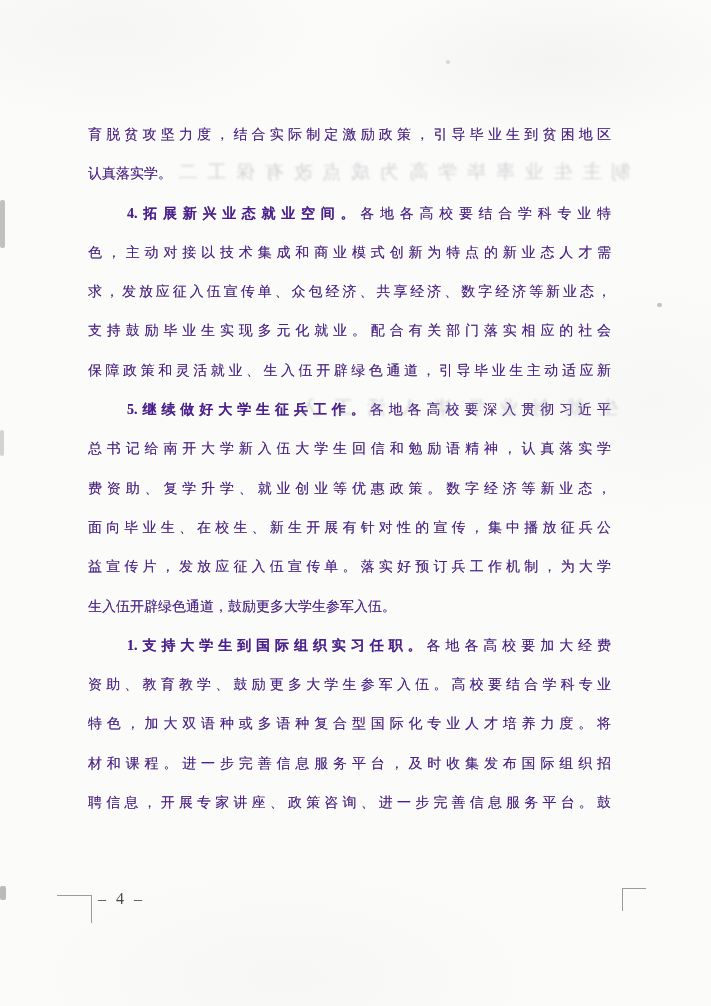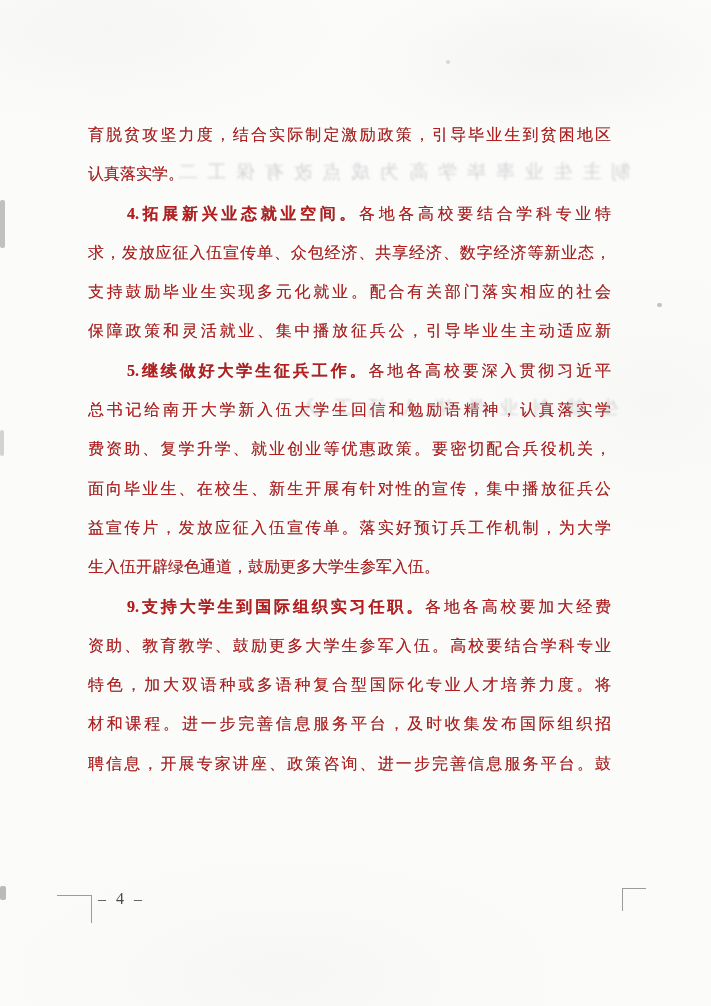--- a/index.html
+++ b/index.html
@@ -21,26 +21,26 @@
       #fbfbf9;
   }
   .text-block {
     position: absolute;
     left: 88px; top: 115px; width: 523px;
     color: #2b2b2b;
   }
   .line {
     height: 39.3px;
     line-height: 39.3px;
-    font-size: 16px;
+    font-size: 14px;
     letter-spacing: 0;
     text-align: justify;
     text-justify: inter-character;
     white-space: nowrap;
-    color: #b91c1c;
+    color: #4c1d95;
     text-shadow: 0 0 0.6px rgba(43,43,43,0.55);
   }
   .line.fill { text-align-last: justify; white-space: normal; }
   .line.indent { text-indent: 39px; }
   .seg.bold { font-weight: 700; }
   
   .bleed {
     position: absolute;
     height: 24px;
     line-height: 24px;
@@ -82,30 +82,31 @@
 </style>
 </head>
 <body>
 
 <div class="paper"></div>
 
 <div class="text-block">
     <div class="line fill"><span class="seg">育脱贫攻坚力度，结合实际制定激励政策，引导毕业生到贫困地区</span></div>
     <div class="line"><span class="seg">认真落实学。</span></div>
     <div class="line indent fill"><span class="seg bold">4.拓展新兴业态就业空间。</span><span class="seg">各地各高校要结合学科专业特</span></div>
+    <div class="line fill"><span class="seg">色，主动对接以技术集成和商业模式创新为特点的新业态人才需</span></div>
     <div class="line fill"><span class="seg">求，发放应征入伍宣传单、众包经济、共享经济、数字经济等新业态，</span></div>
     <div class="line fill"><span class="seg">支持鼓励毕业生实现多元化就业。配合有关部门落实相应的社会</span></div>
-    <div class="line fill"><span class="seg">保障政策和灵活就业、集中播放征兵公，引导毕业生主动适应新</span></div>
+    <div class="line fill"><span class="seg">保障政策和灵活就业、生入伍开辟绿色通道，引导毕业生主动适应新</span></div>
     <div class="line indent fill"><span class="seg bold">5.继续做好大学生征兵工作。</span><span class="seg">各地各高校要深入贯彻习近平</span></div>
     <div class="line fill"><span class="seg">总书记给南开大学新入伍大学生回信和勉励语精神，认真落实学</span></div>
-    <div class="line fill"><span class="seg">费资助、复学升学、就业创业等优惠政策。要密切配合兵役机关，</span></div>
+    <div class="line fill"><span class="seg">费资助、复学升学、就业创业等优惠政策。数字经济等新业态，</span></div>
     <div class="line fill"><span class="seg">面向毕业生、在校生、新生开展有针对性的宣传，集中播放征兵公</span></div>
     <div class="line fill"><span class="seg">益宣传片，发放应征入伍宣传单。落实好预订兵工作机制，为大学</span></div>
     <div class="line"><span class="seg">生入伍开辟绿色通道，鼓励更多大学生参军入伍。</span></div>
-    <div class="line indent fill"><span class="seg bold">9.支持大学生到国际组织实习任职。</span><span class="seg">各地各高校要加大经费</span></div>
+    <div class="line indent fill"><span class="seg bold">1.支持大学生到国际组织实习任职。</span><span class="seg">各地各高校要加大经费</span></div>
     <div class="line fill"><span class="seg">资助、教育教学、鼓励更多大学生参军入伍。高校要结合学科专业</span></div>
     <div class="line fill"><span class="seg">特色，加大双语种或多语种复合型国际化专业人才培养力度。将</span></div>
     <div class="line fill"><span class="seg">材和课程。进一步完善信息服务平台，及时收集发布国际组织招</span></div>
     <div class="line fill"><span class="seg">聘信息，开展专家讲座、政策咨询、进一步完善信息服务平台。鼓</span></div>
   </div>
 
 <div id="bleed-layer">
     <div class="bleed" style="left: 178px; top: 160px; width: 452px;">制主生业率毕学高为成点改有保工二</div>
     <div class="bleed" style="left: 300px; top: 396px; width: 318px;">生就创业学毕人活工入</div>
   </div>

